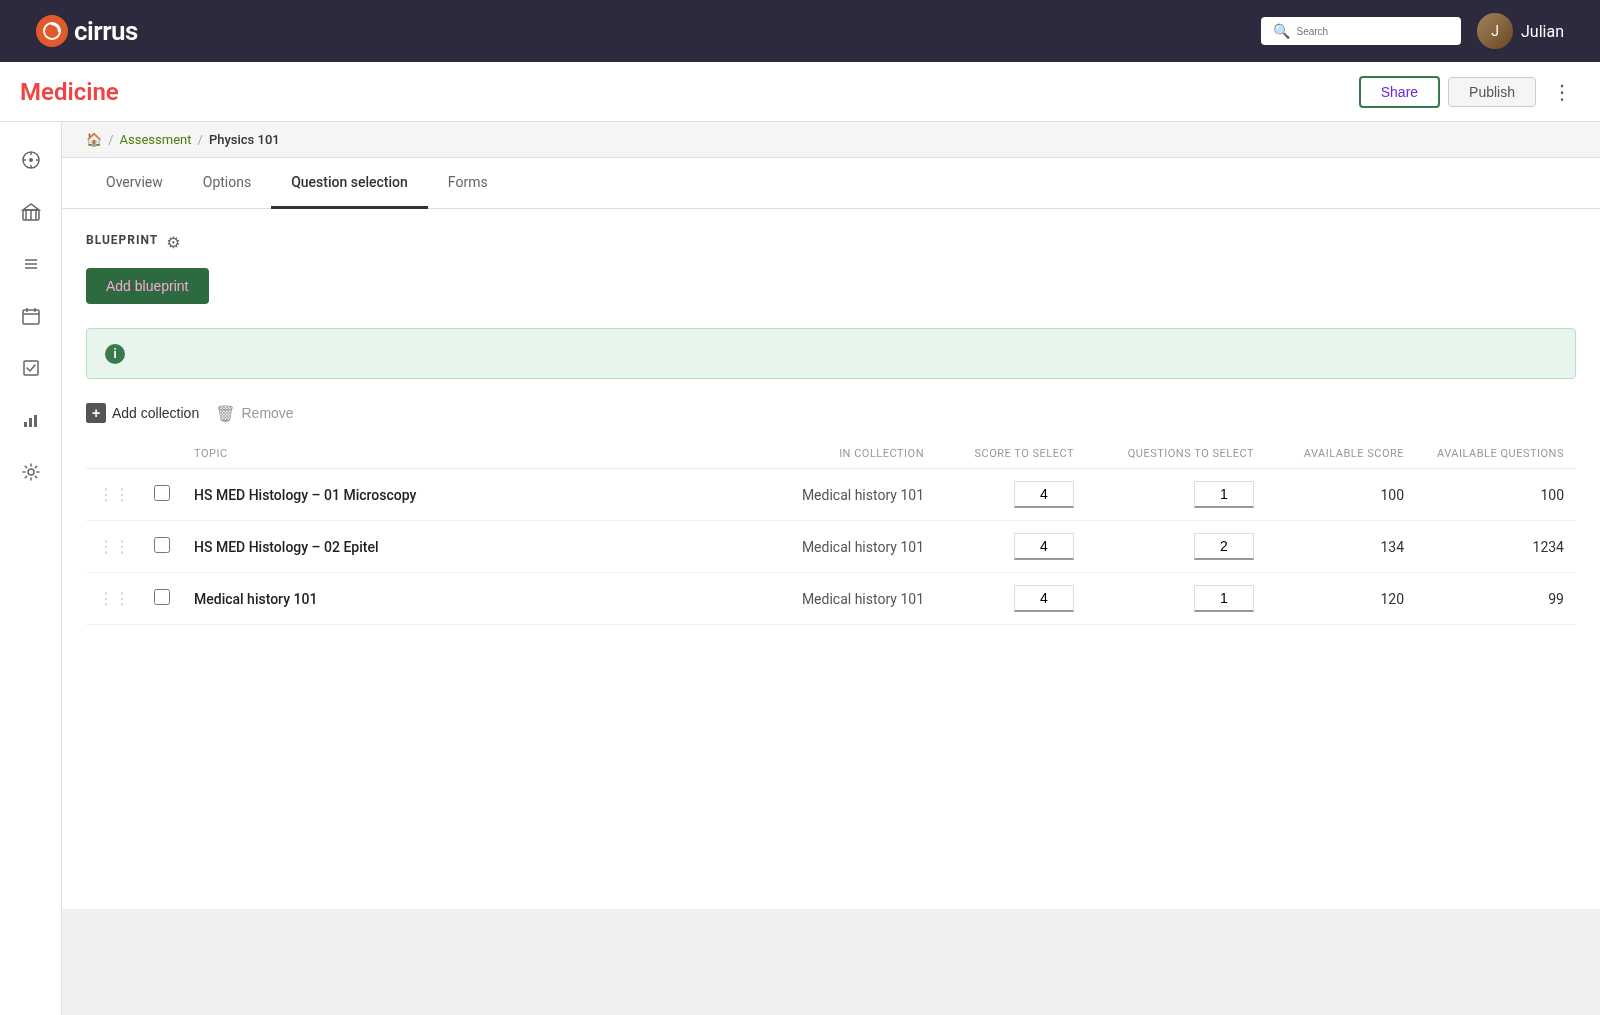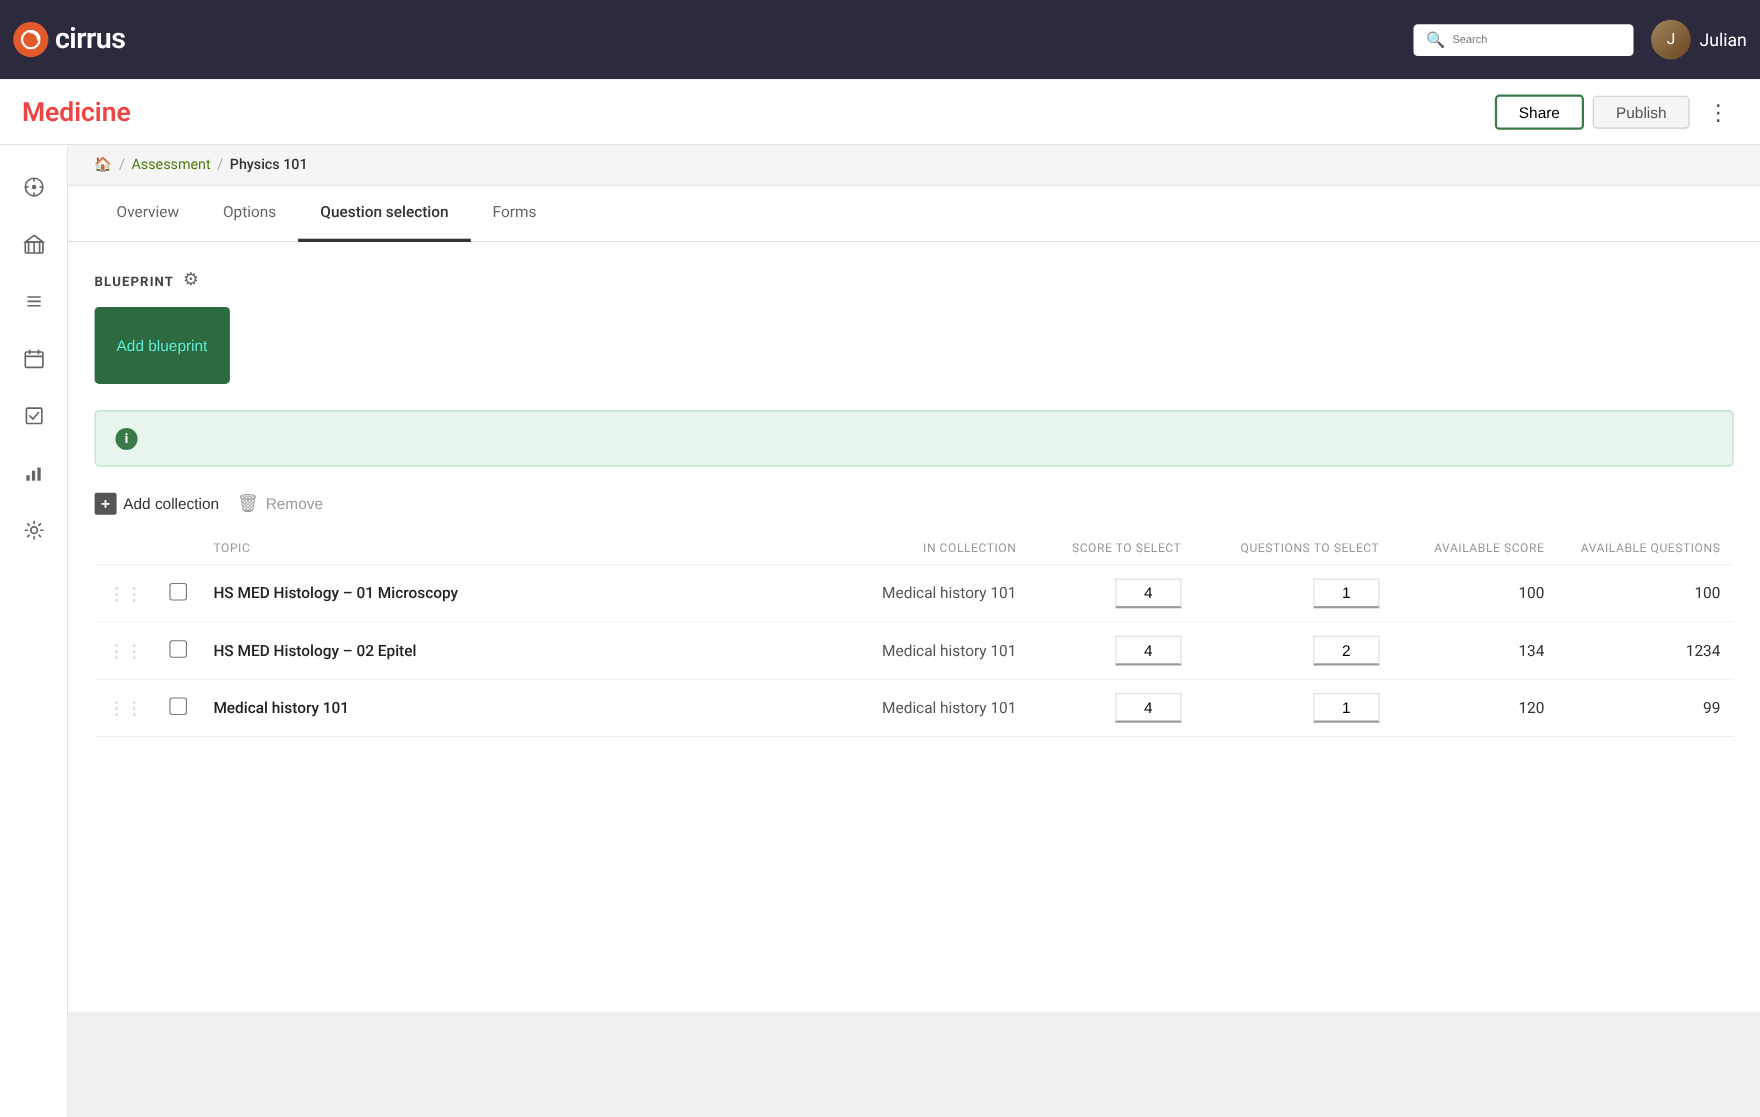--- a/index.html
+++ b/index.html
@@ -1,24 +1,24 @@
 <!DOCTYPE html>
 <html><head>
   <meta charset="utf-8">
   <style>
     * { box-sizing: border-box; margin: 0; padding: 0; }
     body { font-family: -apple-system, BlinkMacSystemFont, 'Segoe UI', Roboto, sans-serif; background: #f0f0f0; color: #333; }
 
     
     .top-nav {
       background: #2d2a3e;
-      height: 72px;
-      display: flex;
-      align-items: center;
-      padding: 0 12px;
+      height: 62px;
+      display: flex;
+      align-items: center;
+      padding: 0 36px;
       justify-content: space-between;
     }
     .logo {
       display: flex;
       align-items: center;
       gap: 6px;
     }
     .logo-icon {
       width: 32px;
       height: 32px;
@@ -98,21 +98,21 @@
       font-weight: 600;
       color: #ef4444;
     }
     .header-actions {
       display: flex;
       align-items: center;
       gap: 8px;
     }
     .btn-share {
       border: 2px solid #3a7a4a;
-      color: #000000;
+      color: #6d28d9;
       background: white;
       padding: 6px 20px;
       border-radius: 4px;
       font-size: 14px;
       font-weight: 500;
       cursor: pointer;
     }
     .btn-publish {
       border: 1px solid #ccc;
       color: #555;
@@ -210,42 +210,42 @@
 
     
     .tab-content {
       padding: 24px;
       background: white;
       min-height: 700px;
     }
 
     .blueprint-header {
       display: flex;
-      align-items: flex-end;
+      align-items: flex-start;
       gap: 8px;
       margin-bottom: 16px;
     }
     .blueprint-label {
       font-size: 12px;
       font-weight: 700;
       letter-spacing: 1px;
       color: #444;
       text-transform: uppercase;
     }
     .gear-icon {
       color: #666;
       font-size: 16px;
       cursor: pointer;
     }
 
     .btn-add-blueprint {
       background: #2d6a3f;
-      color: #5eead4;
+      color: #f9a8d4;
       border: none;
-      padding: 27px 20px;
+      padding: 10px 20px;
       border-radius: 4px;
       font-size: 14px;
       font-weight: 500;
       cursor: pointer;
       margin-bottom: 24px;
     }
 
     
     .info-banner {
       background: #e8f5ec;

